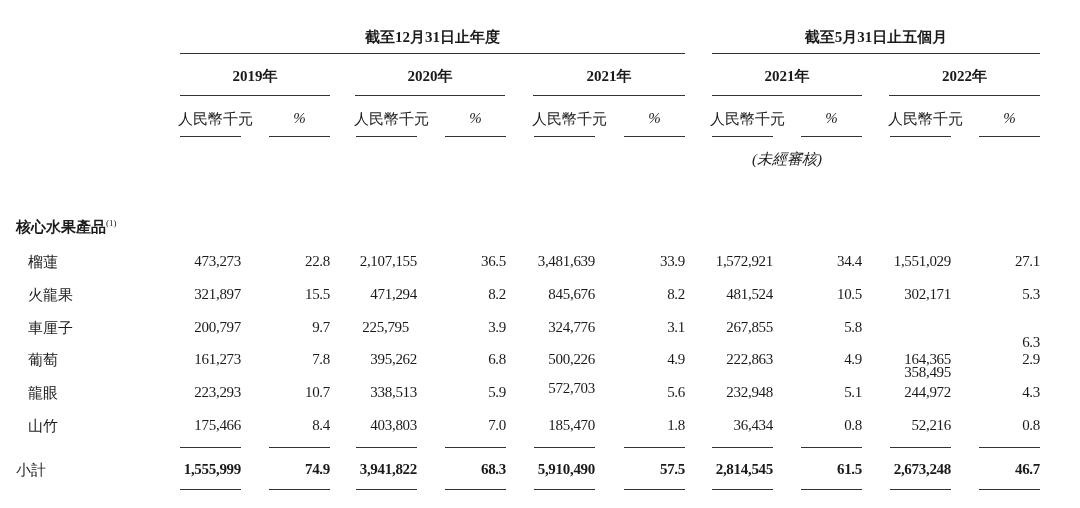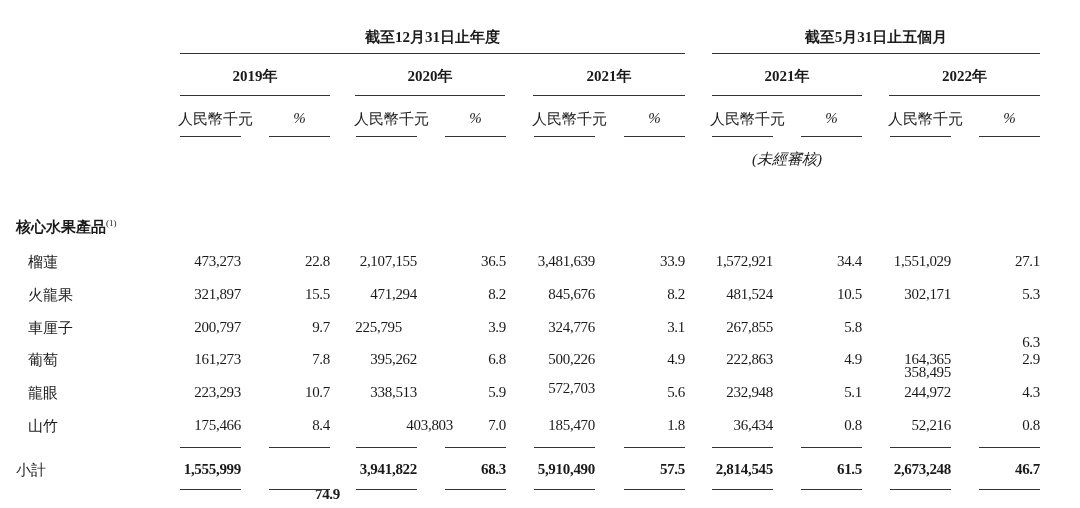--- a/index.html
+++ b/index.html
@@ -94,21 +94,21 @@
         <div class="abs num" style="left: 625px; width: 60px; top: 286px;">8.2</div>
         <div class="abs num" style="left: 673px; width: 100px; top: 286px;">481,524</div>
         <div class="abs num" style="left: 802px; width: 60px; top: 286px;">10.5</div>
         <div class="abs num" style="left: 851px; width: 100px; top: 286px;">302,171</div>
         <div class="abs num" style="left: 980px; width: 60px; top: 286px;">5.3</div>
       </div>
       <div>
         <div class="abs lbl" style="left: 28px; top: 319px;">車厘子</div>
         <div class="abs num" style="left: 141px; width: 100px; top: 319px;">200,797</div>
         <div class="abs num" style="left: 270px; width: 60px; top: 319px;">9.7</div>
-        <div class="abs num" style="left: 302px; width: 100px; top: 319px;">225,795</div>
+        <div class="abs num" style="left: 309px; width: 100px; top: 319px;">225,795</div>
         <div class="abs num" style="left: 446px; width: 60px; top: 319px;">3.9</div>
         <div class="abs num" style="left: 495px; width: 100px; top: 319px;">324,776</div>
         <div class="abs num" style="left: 625px; width: 60px; top: 319px;">3.1</div>
         <div class="abs num" style="left: 673px; width: 100px; top: 319px;">267,855</div>
         <div class="abs num" style="left: 802px; width: 60px; top: 319px;">5.8</div>
         <div class="abs num" style="left: 851px; width: 100px; top: 319px; margin-top: 45px;">358,495</div>
         <div class="abs num" style="left: 980px; width: 60px; top: 334px;">6.3</div>
       </div>
       <div>
         <div class="abs lbl" style="left: 28px; top: 351px;">葡萄</div>
@@ -133,33 +133,33 @@
         <div class="abs num" style="left: 625px; width: 60px; top: 384px;">5.6</div>
         <div class="abs num" style="left: 673px; width: 100px; top: 384px;">232,948</div>
         <div class="abs num" style="left: 802px; width: 60px; top: 384px;">5.1</div>
         <div class="abs num" style="left: 851px; width: 100px; top: 384px;">244,972</div>
         <div class="abs num" style="left: 980px; width: 60px; top: 384px;">4.3</div>
       </div>
       <div>
         <div class="abs lbl" style="left: 28px; top: 417px;">山竹</div>
         <div class="abs num" style="left: 141px; width: 100px; top: 417px;">175,466</div>
         <div class="abs num" style="left: 270px; width: 60px; top: 417px;">8.4</div>
-        <div class="abs num" style="left: 317px; width: 100px; top: 417px; padding-left: 36px;">403,803</div>
+        <div class="abs num" style="left: 317px; width: 100px; top: 417px;">403,803</div>
         <div class="abs num" style="left: 446px; width: 60px; top: 417px;">7.0</div>
         <div class="abs num" style="left: 495px; width: 100px; top: 417px;">185,470</div>
         <div class="abs num" style="left: 625px; width: 60px; top: 417px;">1.8</div>
         <div class="abs num" style="left: 673px; width: 100px; top: 417px;">36,434</div>
         <div class="abs num" style="left: 802px; width: 60px; top: 417px;">0.8</div>
         <div class="abs num" style="left: 851px; width: 100px; top: 417px;">52,216</div>
         <div class="abs num" style="left: 980px; width: 60px; top: 417px;">0.8</div>
       </div>
       <div>
         <div class="abs lbl" style="left: 16px; top: 461px;">小計</div>
         <div class="abs num bold" style="left: 141px; width: 100px; top: 461px;">1,555,999</div>
-        <div class="abs num bold" style="left: 280px; width: 60px; top: 461px; margin-top: 25px;">74.9</div>
+        <div class="abs num bold" style="left: 270px; width: 60px; top: 461px;">74.9</div>
         <div class="abs num bold" style="left: 317px; width: 100px; top: 461px;">3,941,822</div>
         <div class="abs num bold" style="left: 446px; width: 60px; top: 461px;">68.3</div>
         <div class="abs num bold" style="left: 495px; width: 100px; top: 461px;">5,910,490</div>
         <div class="abs num bold" style="left: 625px; width: 60px; top: 461px;">57.5</div>
         <div class="abs num bold" style="left: 673px; width: 100px; top: 461px;">2,814,545</div>
         <div class="abs num bold" style="left: 802px; width: 60px; top: 461px;">61.5</div>
         <div class="abs num bold" style="left: 851px; width: 100px; top: 461px;">2,673,248</div>
         <div class="abs num bold" style="left: 980px; width: 60px; top: 461px;">46.7</div>
       </div>
     </div>

